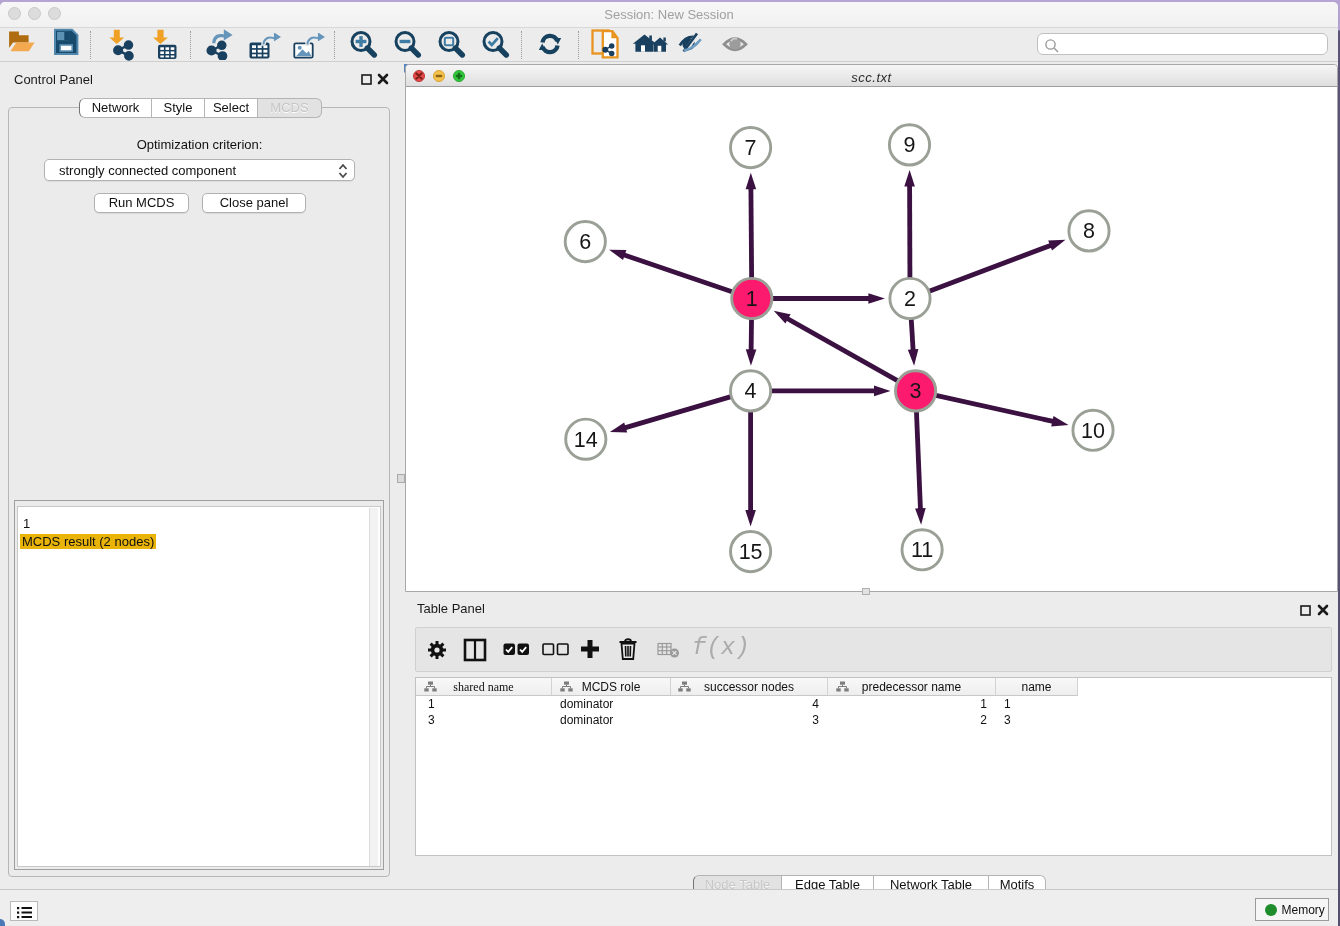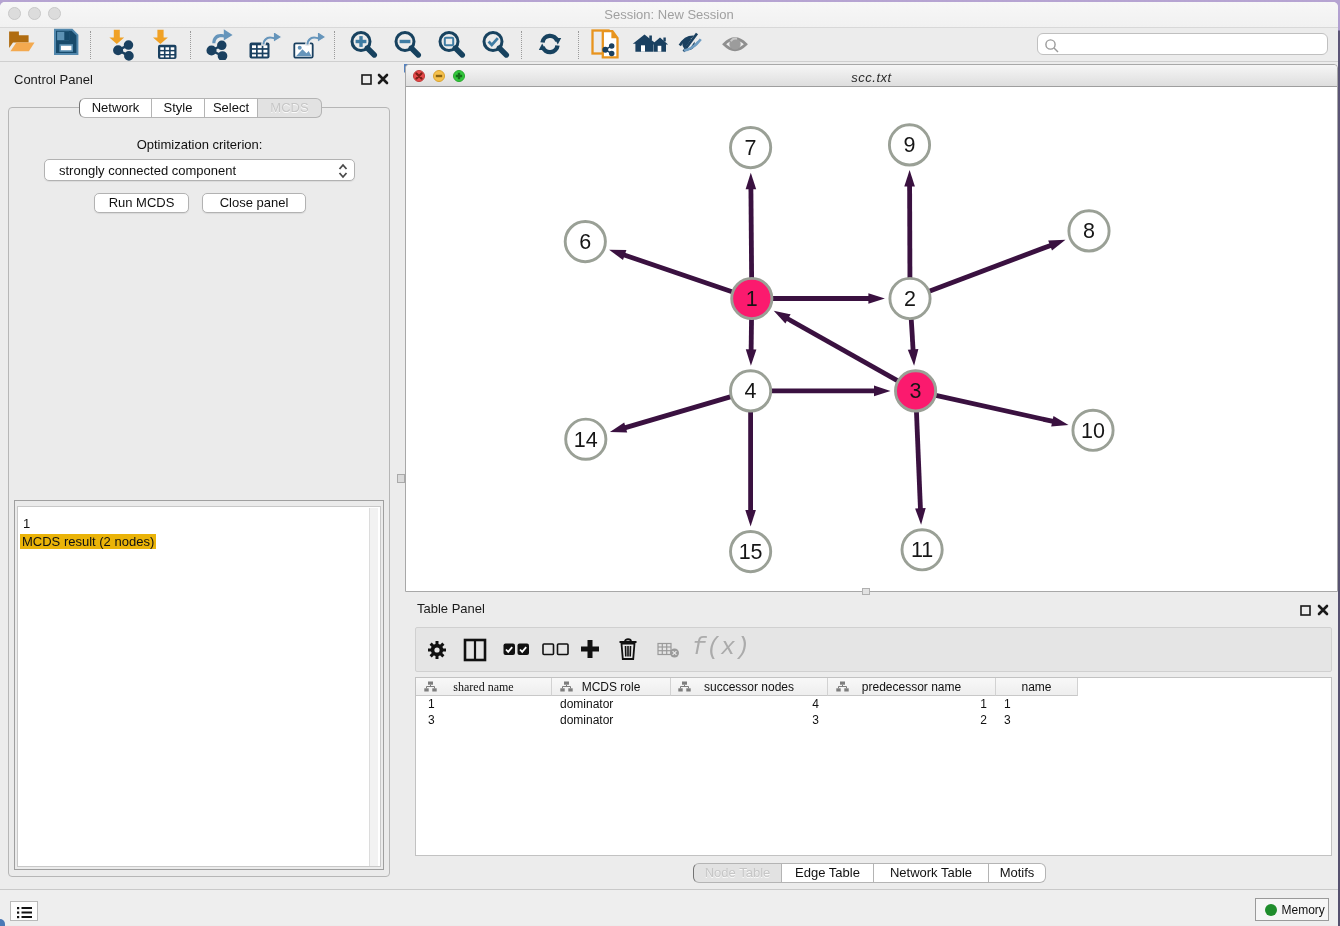--- a/index.html
+++ b/index.html
@@ -437,21 +437,21 @@
         <div class="cell" style="left:144px;top:18px;">dominator</div>
         <div class="cell" style="left:255px;top:18px;width:148px;text-align:right;">4</div>
         <div class="cell" style="left:412px;top:18px;width:159px;text-align:right;">1</div>
         <div class="cell" style="left:588px;top:18px;">1</div>
         <div class="cell" style="left:12px;top:34px;">3</div>
         <div class="cell" style="left:144px;top:34px;">dominator</div>
         <div class="cell" style="left:255px;top:34px;width:148px;text-align:right;">3</div>
         <div class="cell" style="left:412px;top:34px;width:159px;text-align:right;">2</div>
         <div class="cell" style="left:588px;top:34px;">3</div>
       </div>
-      <div class="seg" style="left:288px;top:267px;">
+      <div class="seg" style="left:288px;top:279px;">
         <div class="dis" style="width:89px;">Node Table</div>
         <div style="width:92px;">Edge Table</div>
         <div style="width:115px;">Network Table</div>
         <div style="width:57px;">Motifs</div>
       </div>
     </div>
   </div>
   <div id="statusbar">
     <div class="abs" style="left:10px;top:10.5px;width:28px;height:20px;background:#fdfdfd;border:1px solid #b9b9b9;">
       <svg class="abs" style="left:6px;top:4px;" width="16" height="13" viewBox="0 0 16 13">

